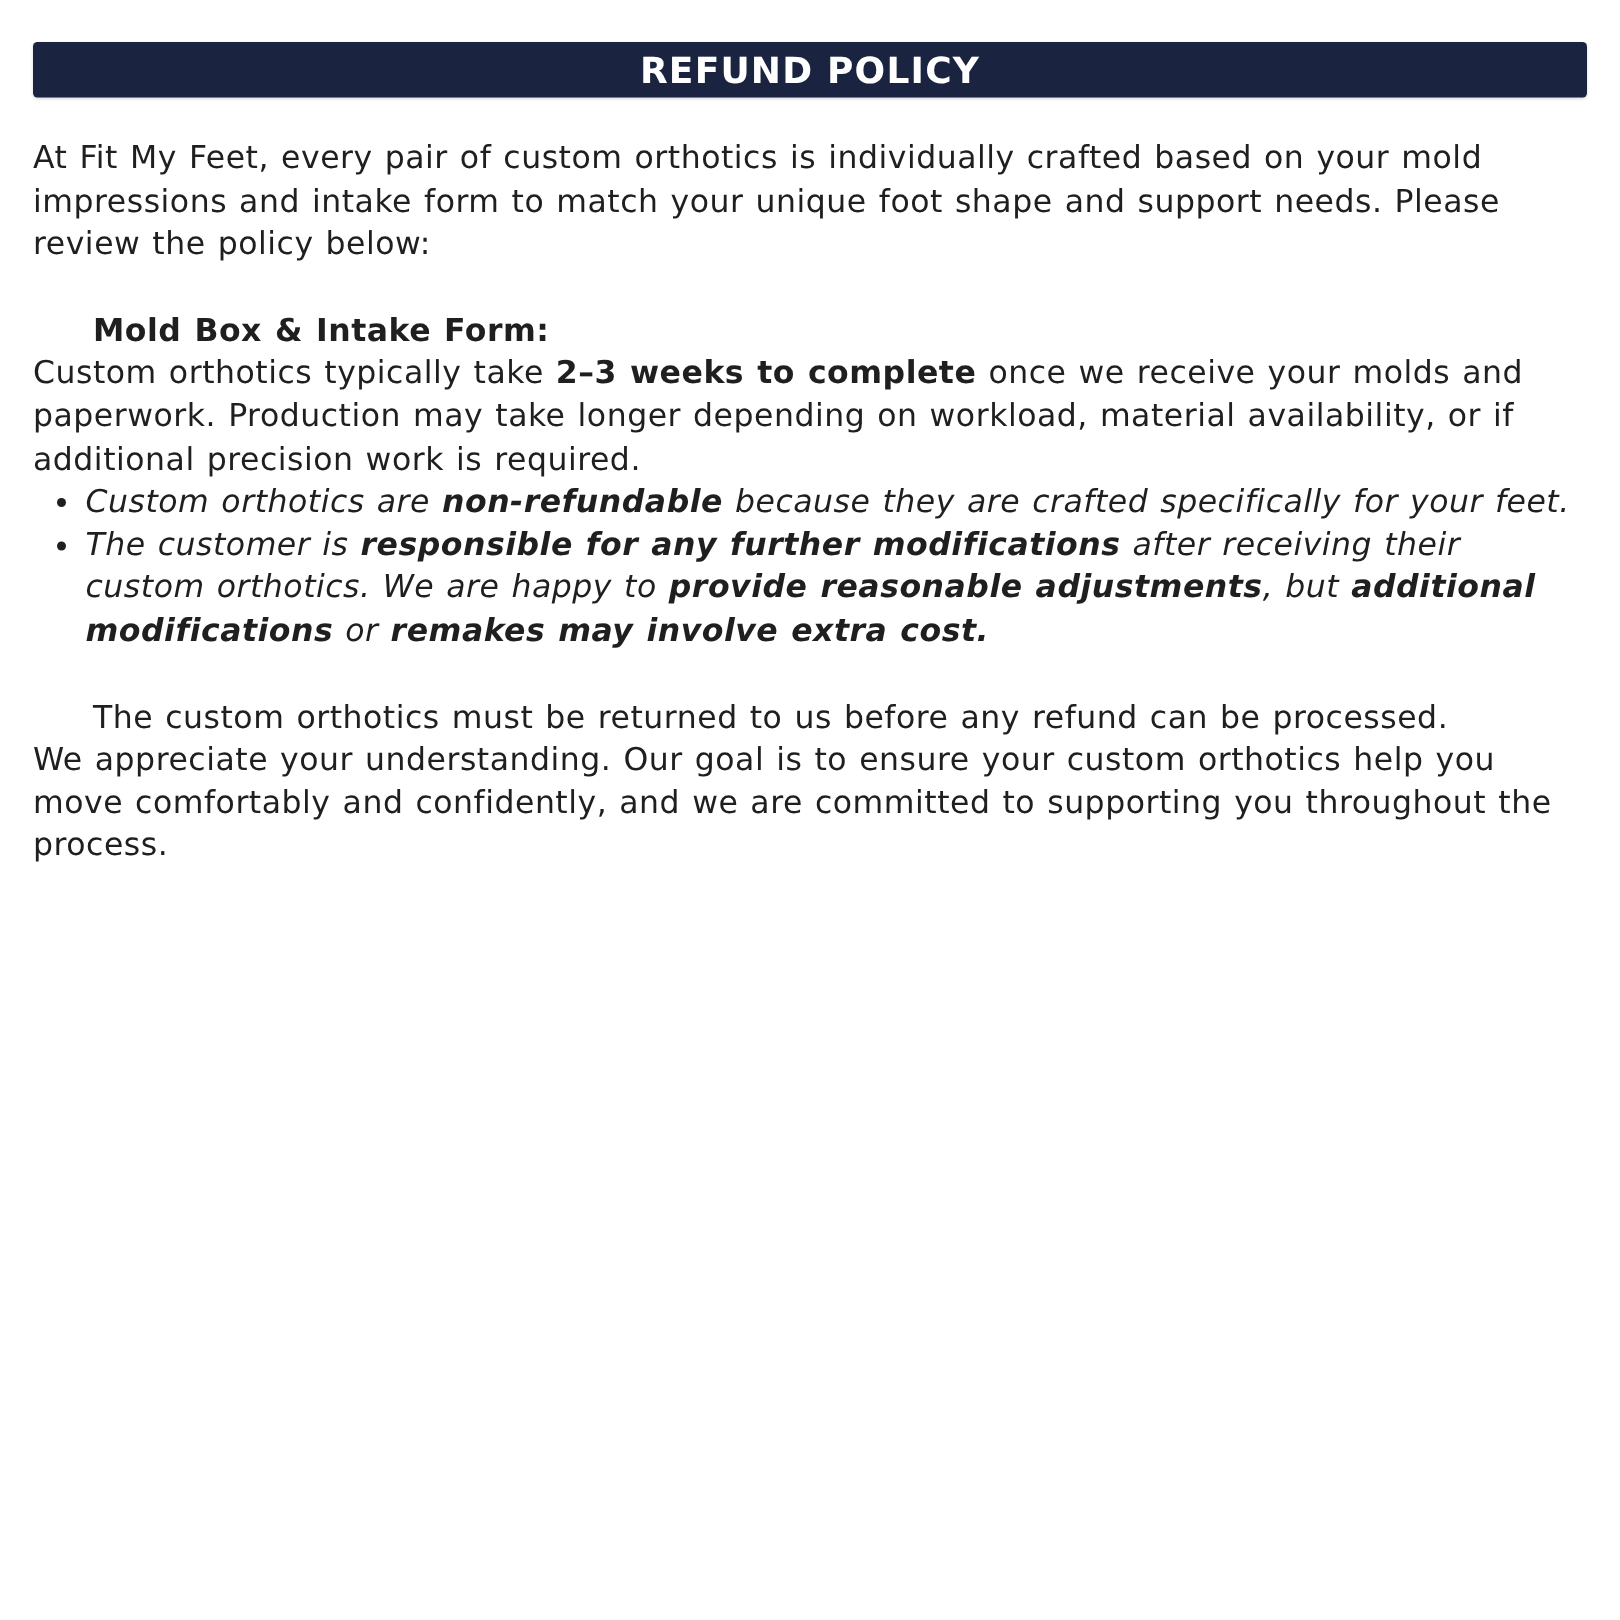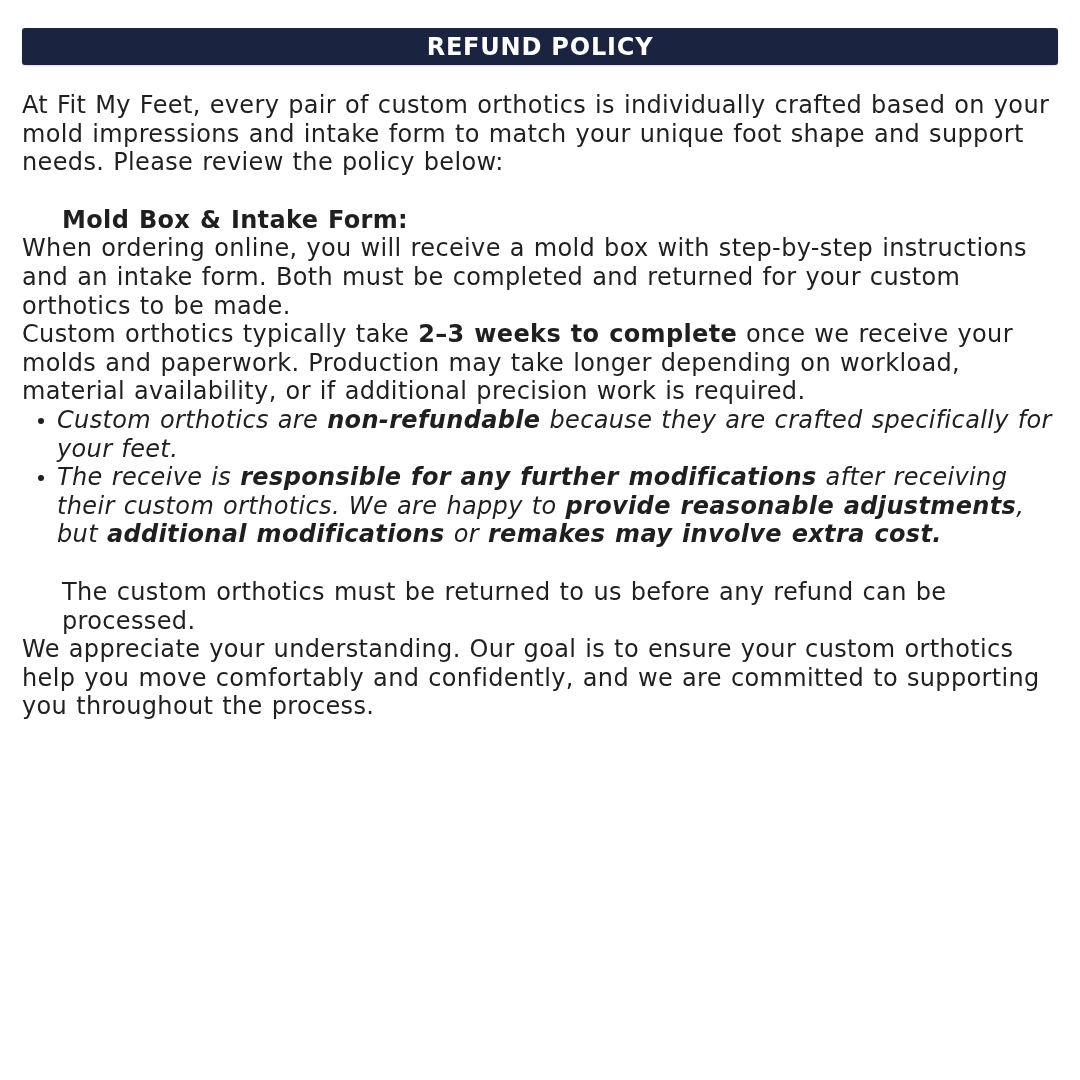--- a/index.html
+++ b/index.html
@@ -28,21 +28,21 @@
   }
   .header-title {
     margin: 0;
     font-size: 24px;
     font-weight: 700;
     letter-spacing: 0.8px;
     line-height: 1;
   }
   .doc {
     margin: 26px 22px 0 22px;
-    font-size: 24px;
+    font-size: 21px;
     line-height: 28.6px;
     letter-spacing: 0.35px;
     word-spacing: 1px;
   }
   .doc p { margin: 0; }
   .doc p.gap-top { margin-top: 29px; margin-left: 40px; }
   .doc p.heading { font-weight: 700; }
   .doc strong { font-weight: 700; }
   .doc ul.bullets {
     margin: 0;
@@ -67,22 +67,21 @@
 </head>
 <body>
 
 <div class="page" style="background: rgb(255, 255, 255);">
   <header class="header-bar" style="background: rgb(26, 35, 64);">
     <h1 class="header-title" style="color: rgb(255, 255, 255);">REFUND POLICY</h1>
   </header>
   <main class="doc" style="color: rgb(31, 31, 31);">
       <p class="body"><span>At Fit My Feet, every pair of custom orthotics is individually crafted based on your mold impressions and intake form to match your unique foot shape and support needs. Please review the policy below:</span></p>
       <p class="heading gap-top"><strong>Mold Box &amp; Intake Form:</strong></p>
-      <p class="body"><span>When ordering online, you will receive a mold box with step-by-step instructions and an intake form. Both must be completed and returned for your custom orthotics to be made.</span></p>
       <p class="body"><span>Custom orthotics typically take </span><strong>2–3 weeks to complete</strong><span> once we receive your molds and paperwork. Production may take longer depending on workload, material availability, or if additional precision work is required.</span></p>
       <ul class="bullets">
         <li><span>Custom orthotics are </span><strong>non-refundable</strong><span> because they are crafted specifically for your feet.</span></li>
-        <li><span>The receive is </span><strong>responsible for any further modifications</strong><span> after receiving their custom orthotics. We are happy to </span><strong>provide reasonable adjustments</strong><span>, but </span><strong>additional modifications</strong><span> or </span><strong>remakes may involve extra cost.</strong></li>
+        <li><span>The customer is </span><strong>responsible for any further modifications</strong><span> after receiving their custom orthotics. We are happy to </span><strong>provide reasonable adjustments</strong><span>, but </span><strong>additional modifications</strong><span> or </span><strong>remakes may involve extra cost.</strong></li>
       </ul>
       <p class="body gap-top"><span>The custom orthotics must be returned to us before any refund can be processed.</span></p>
       <p class="body"><span>We appreciate your understanding. Our goal is to ensure your custom orthotics help you move comfortably and confidently, and we are committed to supporting you throughout the process.</span></p>
     </main>
 </div>
 
 </body></html>

